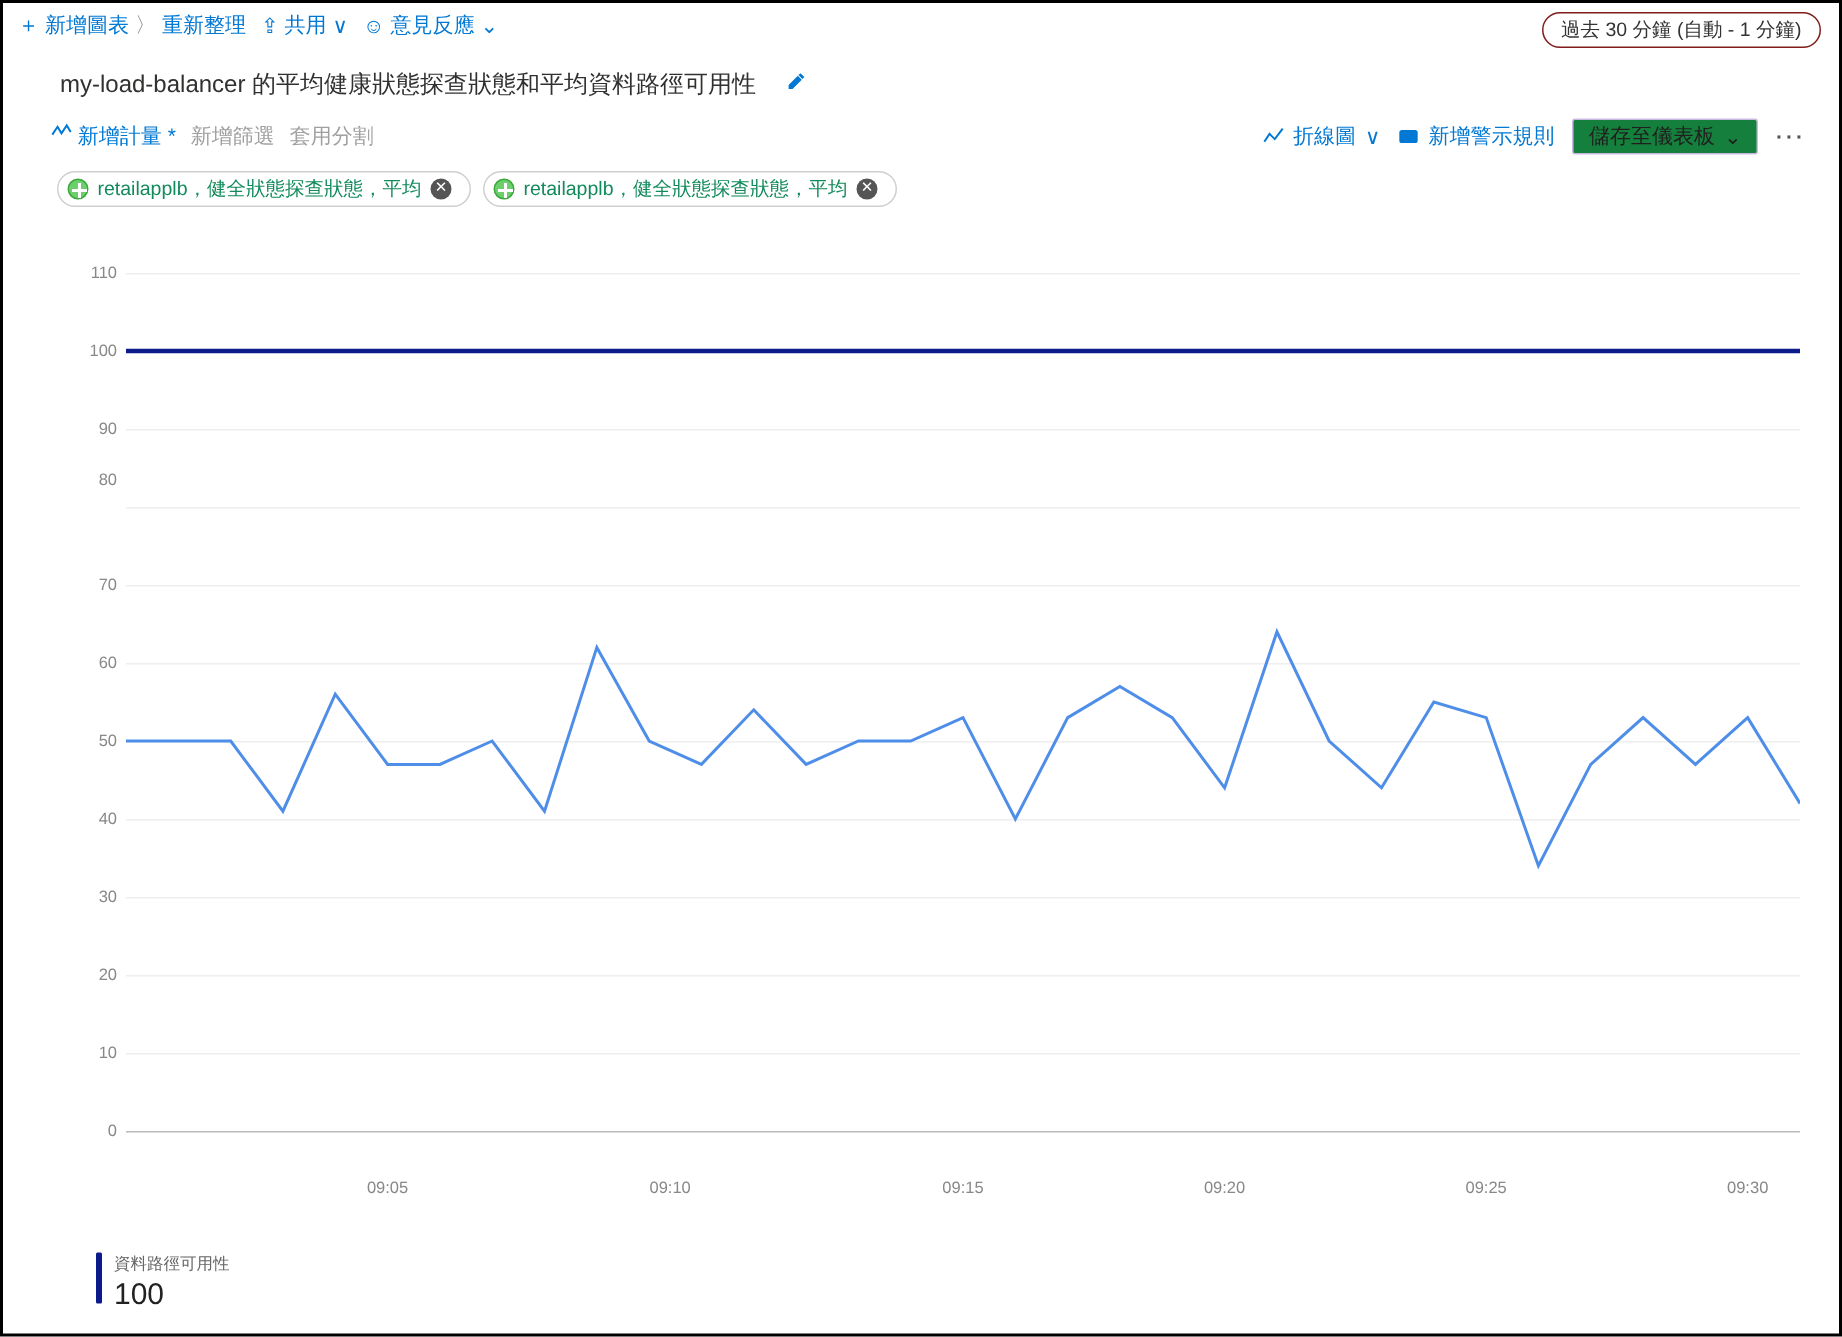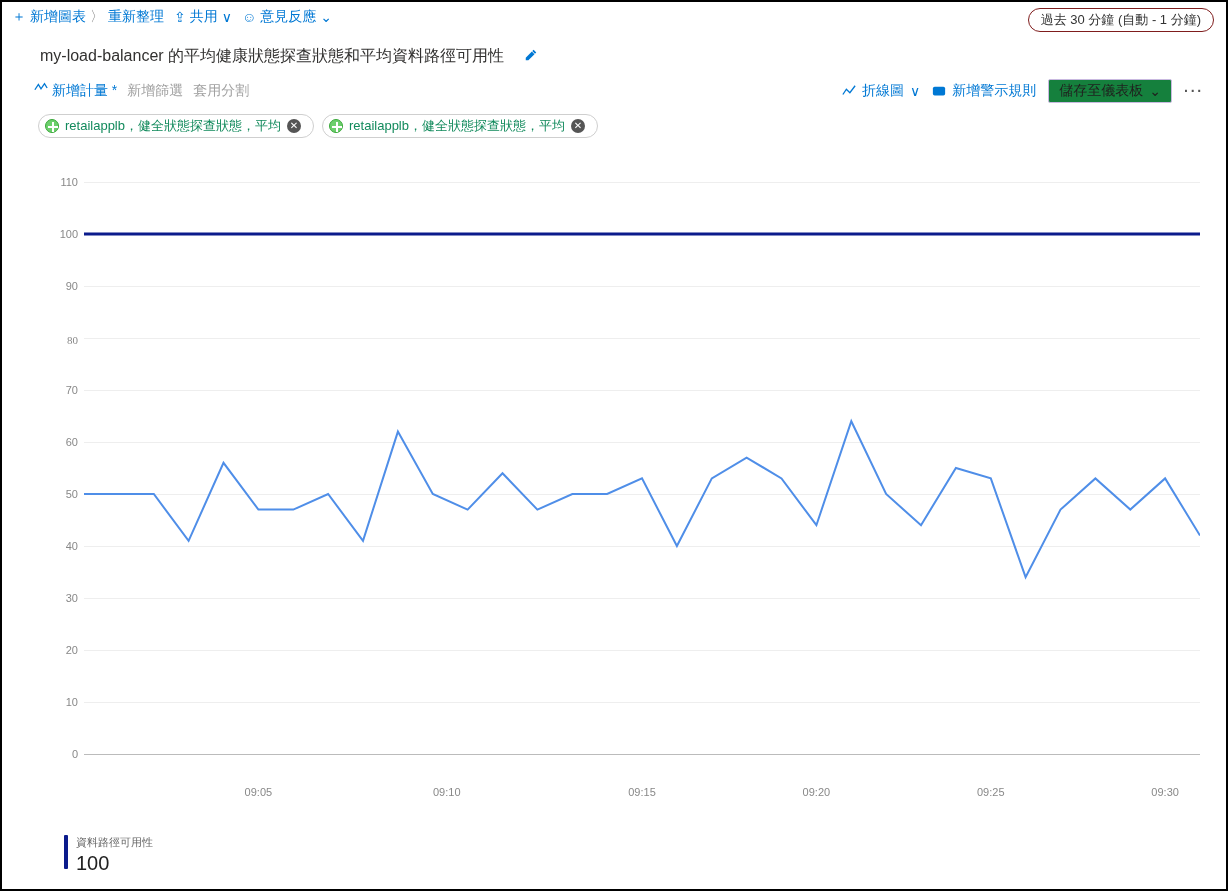--- a/index.html
+++ b/index.html
@@ -141,21 +141,21 @@
         <div class="ylabel" style="top: 426px;">30</div>
         <div class="gridline" style="top: 374px;"></div>
         <div class="ylabel" style="top: 374px;">40</div>
         <div class="gridline" style="top: 322px;"></div>
         <div class="ylabel" style="top: 322px;">50</div>
         <div class="gridline" style="top: 270px;"></div>
         <div class="ylabel" style="top: 270px;">60</div>
         <div class="gridline" style="top: 218px;"></div>
         <div class="ylabel" style="top: 218px;">70</div>
         <div class="gridline" style="top: 166px;"></div>
-        <div class="ylabel" style="top: 168px; font-family: Liberation Serif, serif;">80</div>
+        <div class="ylabel" style="top: 148px;">80</div>
         <div class="gridline" style="top: 114px;"></div>
         <div class="ylabel" style="top: 114px;">90</div>
         <div class="gridline" style="top: 62px;"></div>
         <div class="ylabel" style="top: 62px;">100</div>
         <div class="gridline" style="top: 10px;"></div>
         <div class="ylabel" style="top: 10px;">110</div>
         <div class="xlabel" style="left: 220.375px;">09:05</div>
         <div class="xlabel" style="left: 394.75px; padding-left: 28px;">09:10</div>
         <div class="xlabel" style="left: 604px; text-align: right;">09:15</div>
         <div class="xlabel" style="left: 778.375px;">09:20</div>

